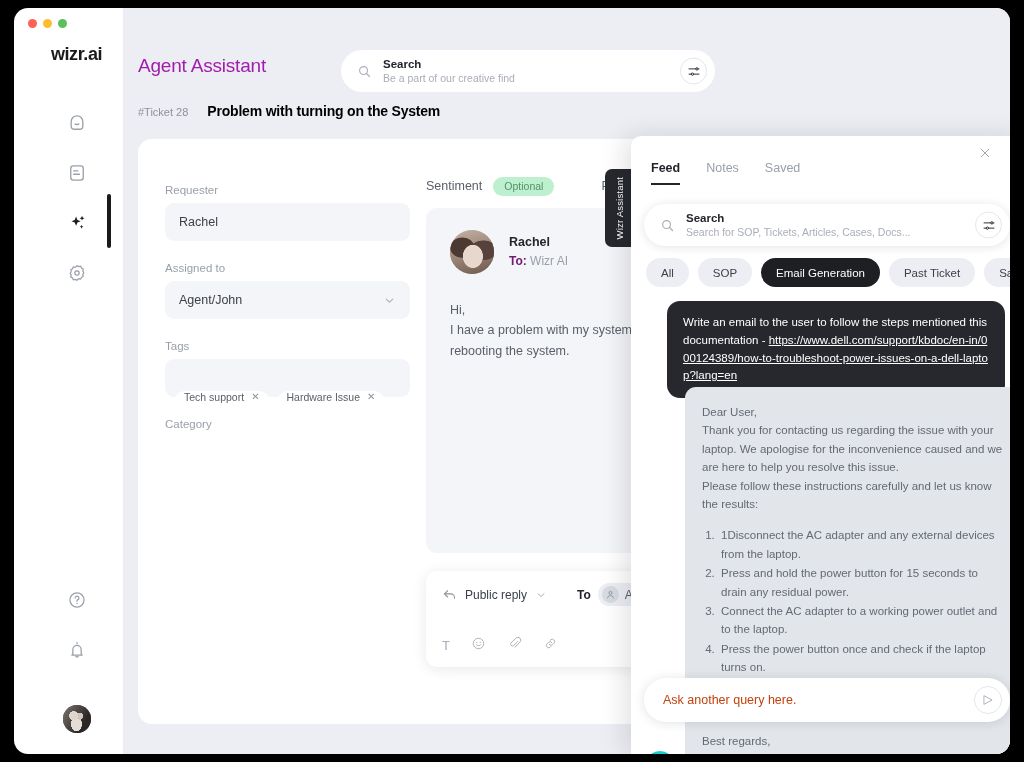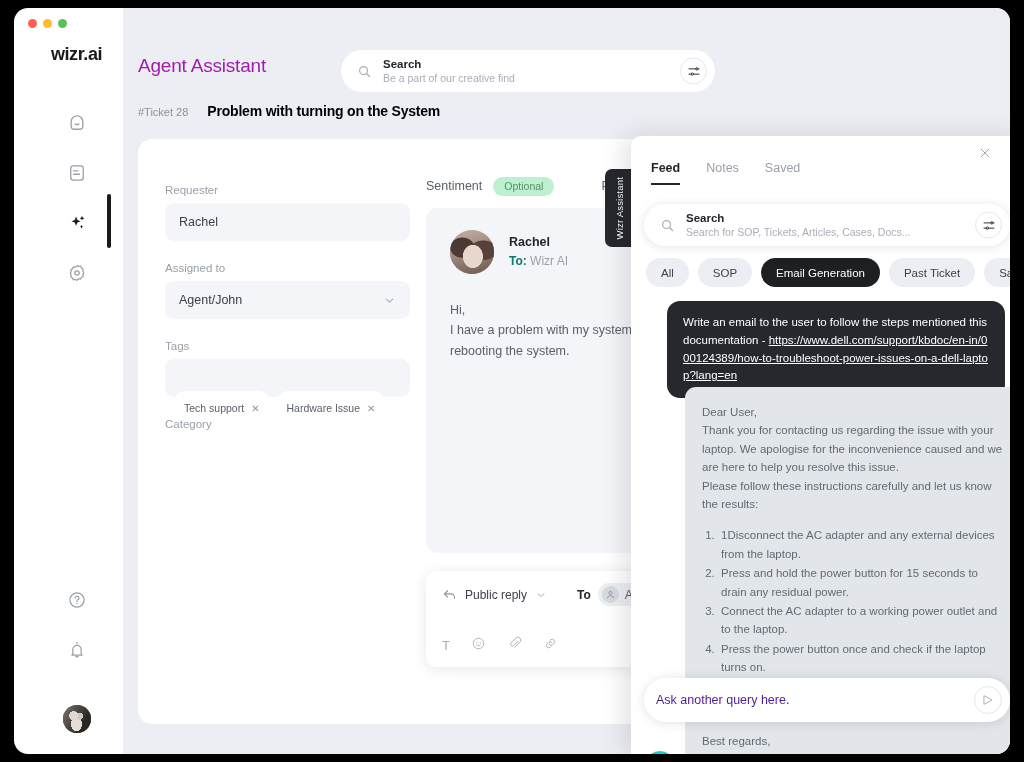--- a/index.html
+++ b/index.html
@@ -120,21 +120,21 @@
   .field-label { font-size: 11.5px; color: #9aa0a8; margin-top: 21px; margin-bottom: 7px; }
   .field-box {
     height: 38px; background: #f3f5f8; border-radius: 9px;
     display: flex; align-items: center; padding: 0 14px;
     font-size: 12.5px; color: #3c4148;
   }
   .field-box .chev { margin-left: auto; color: #a9aeb6; display:flex; }
   #tags-box { height: 38px; background: #f3f5f8; border-radius: 9px; display:flex; align-items:center; padding: 0 9px; gap: 7px; }
   .tag {
     background: #fff; border-radius: 13px; height: 23px;
-    display: flex; align-items: flex-end; gap: 7px;
+    display: flex; align-items: flex-start; gap: 7px;
     padding: 0 10px; font-size: 10.5px; color: #5a6069; margin-top: 48px;
   }
   .tag .x { color: #8d939c; font-size: 10px; }
 
   
   #conv-col { position: absolute; left: 288px; top: 38px; width: 520px; }
   #sentiment-row { display: flex; align-items: center; gap: 11px; font-size: 12.5px; color: #5a6069; }
   #sentiment-badge {
     background: #bdf0cf; color: #55916c; font-size: 10.5px;
     border-radius: 11px; padding: 4px 11px; line-height: 1;
@@ -154,21 +154,21 @@
   #msg-avatar .face2 {
     position: absolute; inset: 0;
     background:
       radial-gradient(ellipse at 52% 60%, #e8d7cd 0 30%, transparent 32%),
       radial-gradient(ellipse at 28% 40%, #4a3a33 0 26%, transparent 28%),
       radial-gradient(ellipse at 76% 46%, #56423a 0 28%, transparent 30%),
       linear-gradient(160deg,#c9b4a7 0%, #6d574c 100%);
   }
   #msg-name { font-size: 12.5px; font-weight: bold; color: #23262b; }
   #msg-to { font-size: 12px; margin-top: 5px; color: #9aa0a8; }
-  #msg-to b { color: #0f766e; }
+  #msg-to b { color: #701a75; }
   #msg-body { margin-top: 26px; font-size: 12.5px; color: #5a6069; line-height: 1.65; }
 
   
   #composer {
     position: absolute; left: 288px; top: 432px;
     width: 520px; height: 96px;
     background: #fff; border-radius: 11px;
     box-shadow: 0 2px 14px rgba(25,30,40,.10);
     padding: 12px 16px;
   }
@@ -258,21 +258,21 @@
   #a-bubble .after-list { margin-top: 1px; }
   #a-bubble .sig { margin-top: 18px; }
 
   #ask-box {
     position: absolute; left: 13px; top: 542px;
     width: 366px; height: 44px;
     background: #fff; border-radius: 22px;
     box-shadow: 0 1px 11px rgba(25,30,40,.13);
     display: flex; align-items: center;
   }
-  #ask-box .ph { margin-left: 12px; font-size: 12.5px; color: #4c1d95; }
+  #ask-box .ph { margin-left: 19px; font-size: 12.5px; color: #c2410c; }
   #ask-send {
     position: absolute; right: 8px; top: 50%; transform: translateY(-50%);
     width: 28px; height: 28px; border-radius: 50%;
     border: 1px solid #e4e7ec; display:flex; align-items:center; justify-content:center;
     color: #a9aeb6;
   }
 </style>
 </head>
 <body>
 

